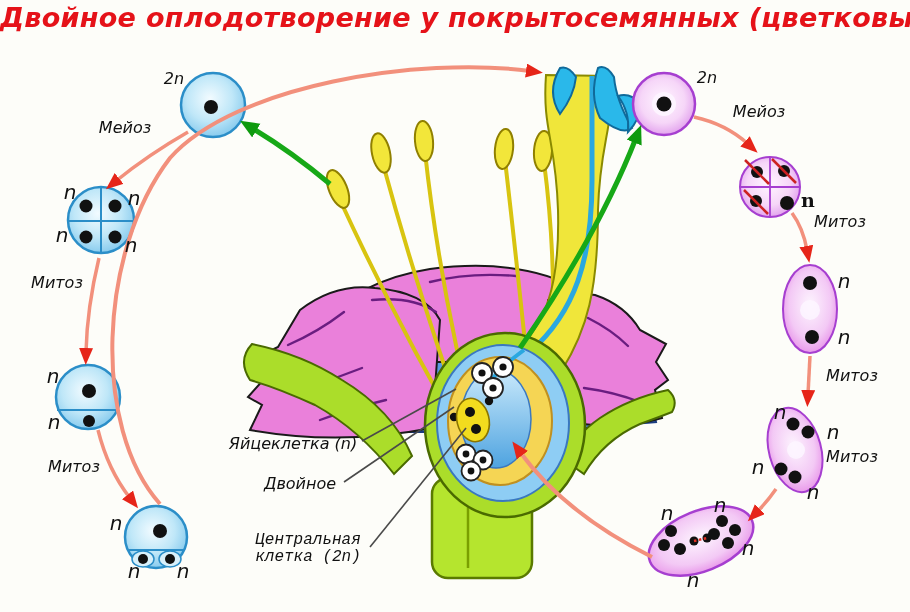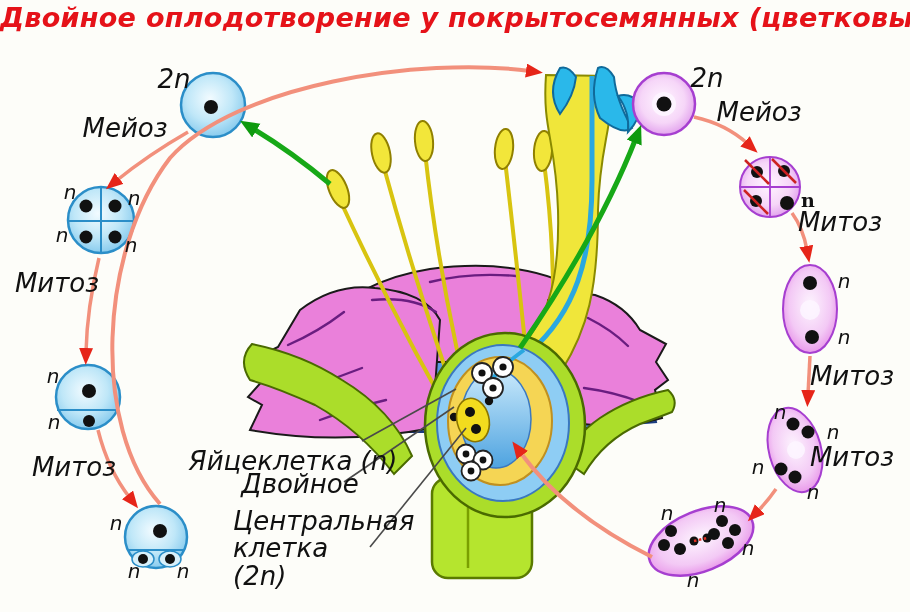--- a/index.html
+++ b/index.html
@@ -2,25 +2,25 @@
 <html><head>
 <meta charset="utf-8">
 <style>
   html,body{margin:0;padding:0;background:#fdfdf9;}
   #stage{position:relative;width:910px;height:612px;background:#fdfdf9;overflow:hidden;
          font-family:"DejaVu Sans",sans-serif;}
   #title{position:absolute;left:0;top:2px;width:910px;text-align:center;
          font-size:27px;font-weight:bold;font-style:italic;color:#e51219;
          letter-spacing:.3px;white-space:nowrap;}
   .lbl{position:absolute;transform:translate(-50%,-50%);font-style:italic;
-       font-size:26px;color:#111;white-space:nowrap;line-height:1.0;}
+       font-size:16px;color:#111;white-space:nowrap;line-height:1.0;}
   .lbl-n{font-size:20px;}
   .lbl-nb{font-style:normal;font-weight:bold;font-size:19px;
           font-family:"DejaVu Serif",serif;}
-  .lbl-wrap{white-space:normal;width:150px;line-height:1.05;}
+  .lbl-wrap{white-space:normal;width:150px;text-align:center;line-height:1.05;font-family:Liberation Mono, monospace;}
   svg{position:absolute;left:0;top:0;}
 </style>
 </head>
 <body>
 
 <div id="stage">
 
   <div id="title">Двойное оплодотворение у покрытосемянных (цветковых) растений</div>
 
   <svg width="910" height="612" viewBox="0 0 910 612">
@@ -285,17 +285,17 @@
   <div class="lbl lbl-n" style="left:780px;top:412px">n</div>
   <div class="lbl lbl-n" style="left:833px;top:432px">n</div>
   <div class="lbl lbl-n" style="left:758px;top:467px">n</div>
   <div class="lbl" style="left:852px;top:457px">Митоз</div>
   <div class="lbl lbl-n" style="left:813px;top:492px">n</div>
   <div class="lbl lbl-n" style="left:667px;top:513px">n</div>
   <div class="lbl lbl-n" style="left:720px;top:505px">n</div>
   <div class="lbl lbl-n" style="left:748px;top:548px">n</div>
   <div class="lbl lbl-n" style="left:693px;top:580px">n</div>
 
-  <div class="lbl" style="left:293px;top:461px">Яйцеклетка (n)</div>
+  <div class="lbl" style="left:293px;top:444px">Яйцеклетка (n)</div>
   <div class="lbl" style="left:300px;top:484px">Двойное</div>
   <div class="lbl lbl-wrap" style="left:308px;top:549px">Центральная клетка (2n)</div>
 
 </div>
 
 </body></html>

